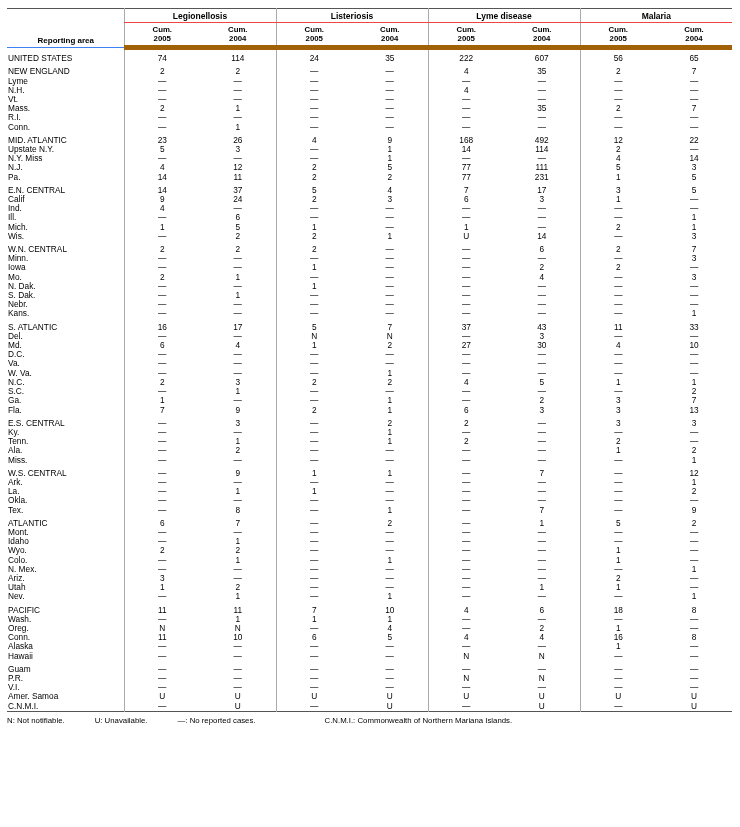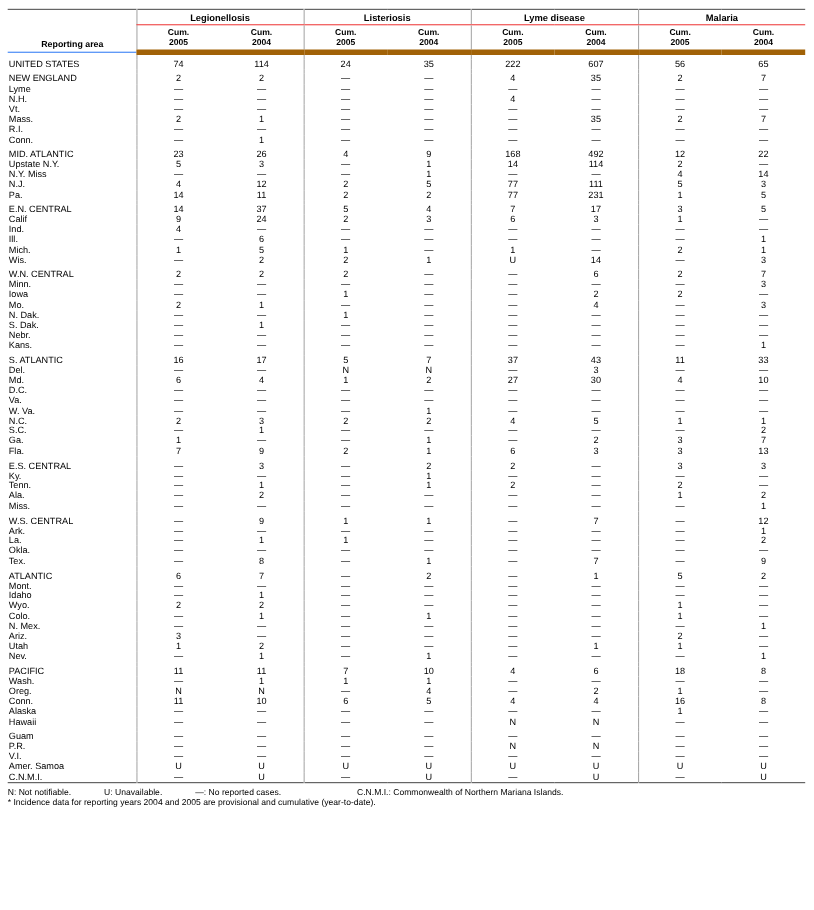--- a/index.html
+++ b/index.html
@@ -940,15 +940,14 @@
           <td class="val vl">—</td>
           <td class="val">U</td>
           <td class="val vl">—</td>
           <td class="val">U</td>
         </tr>
       </tbody>
   </table>
 
   <div class="footnotes">
     <div><span class="fn-seg">N: Not notifiable.</span><span class="fn-seg">U: Unavailable.</span><span class="fn-seg">—: No reported cases.</span><span class="fn-seg">C.N.M.I.: Commonwealth of Northern Mariana Islands.</span></div>
-    <div>* Incidence data for reporting years 2004 and 2005 are provisional and cumulative (year-to-date).</div>
   </div>
 </div>
 
 </body></html>

